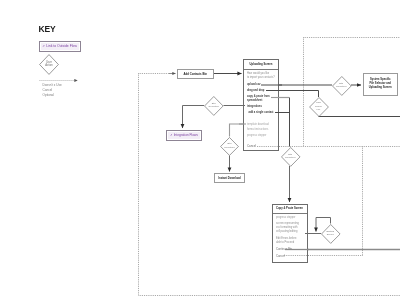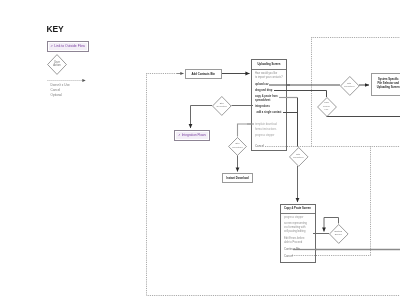--- a/index.html
+++ b/index.html
@@ -1,17 +1,17 @@
 <!DOCTYPE html>
 <html><head>
 <meta charset="utf-8">
 <style>
 html,body{margin:0;padding:0;background:#ffffff;}
 body{width:400px;height:300px;font-family:"Liberation Sans",sans-serif;overflow:hidden;position:relative;-webkit-font-smoothing:antialiased;text-rendering:optimizeLegibility;}
-#stage{position:absolute;left:8px;top:0;width:332px;height:300px;background:#ffffff;}
+#stage{position:absolute;left:0;top:0;width:332px;height:300px;background:#ffffff;}
 #wires{position:absolute;left:0;top:0;}
 #wires-top{position:absolute;left:0;top:0;pointer-events:none;}
 .node{position:absolute;box-sizing:border-box;}
 .key-title{position:absolute;font-size:8.5px;font-weight:bold;letter-spacing:-0.1px;color:#1c1c1c;}
 .linkbox{box-sizing:border-box;background:#ffffff;border:1px solid #8d8494;display:flex;align-items:center;justify-content:center;color:#7a3fa0;white-space:nowrap;padding:1px;}
 .linkbox>.inner{box-sizing:border-box;width:100%;height:100%;background:#f3eef7;display:flex;align-items:center;justify-content:center;}
 .plainbox{box-sizing:border-box;background:#fff;border:1px solid #9a9a9a;display:flex;align-items:center;justify-content:center;text-align:center;color:#1c1c1c;}
 .legend{position:absolute;color:#7d7d7d;}
 .scr{box-sizing:border-box;position:absolute;background:#fff;border:1px solid #6b6b6b;}
 .scr-hd{box-sizing:border-box;width:100%;border-bottom:1.6px solid #7a7a7a;display:flex;align-items:center;justify-content:center;font-weight:bold;color:#1c1c1c;}

